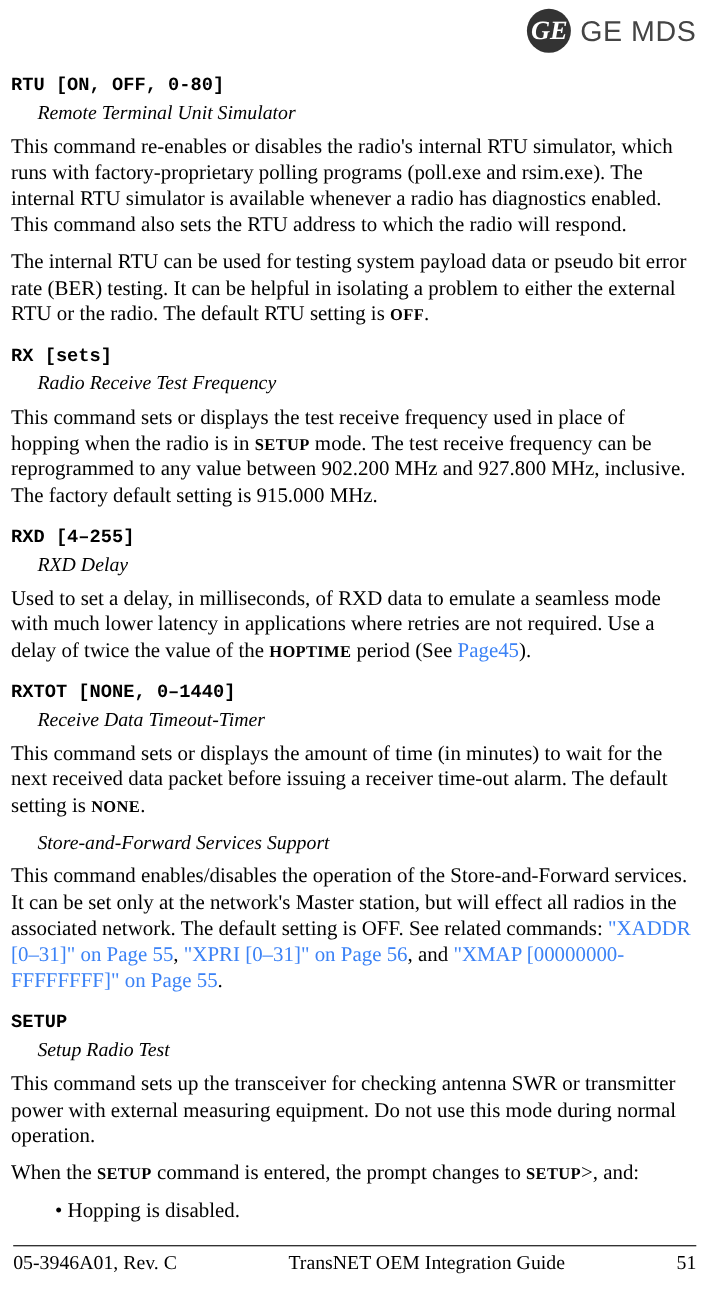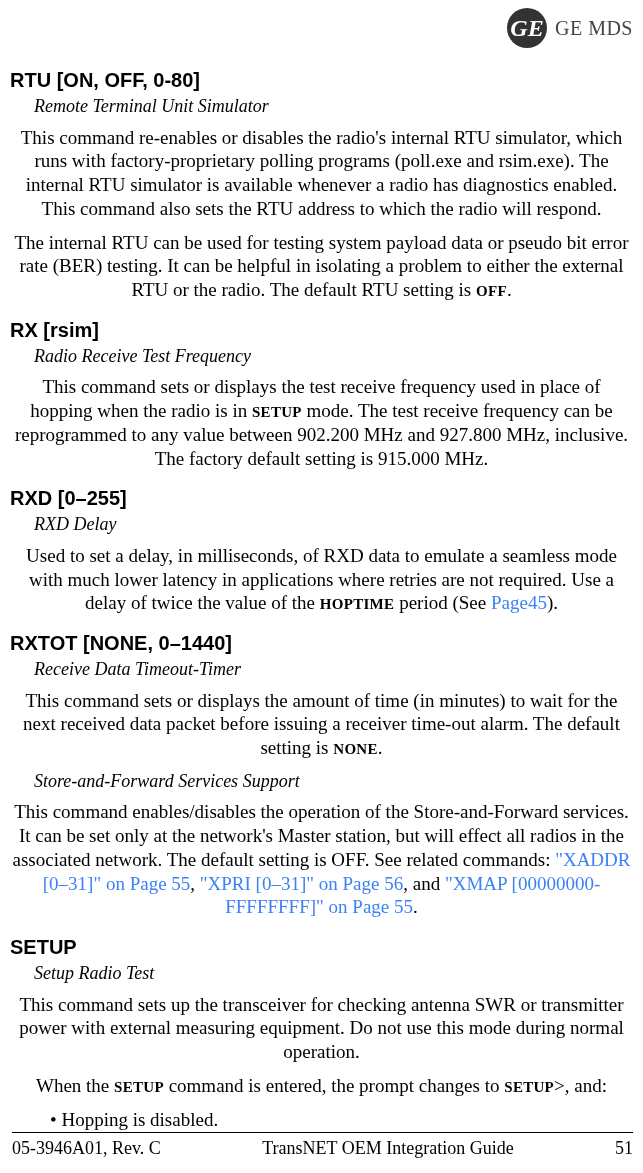--- a/index.html
+++ b/index.html
@@ -35,45 +35,45 @@
       display: flex;
       align-items: center;
       justify-content: center;
       color: #fff;
       font-family: Georgia, serif;
       font-style: italic;
       font-weight: bold;
       font-size: 24px;
     }
     .ge-text {
-      font-family: Liberation Serif, serif;
-      font-size: 20px;
+      font-family: Liberation Sans, sans-serif;
+      font-size: 26px;
       color: #444;
       letter-spacing: 0.5px;
       text-align: center;
     }
     .cmd-heading {
-      font-family: Liberation Sans, sans-serif;
+      font-family: Liberation Mono, monospace;
       font-weight: bold;
-      font-size: 20px;
+      font-size: 17px;
       margin-top: 16px;
       margin-bottom: 2px;
     }
     .cmd-heading:first-of-type {
       margin-top: 0;
     }
     .cmd-subtitle {
       font-style: italic;
       font-size: 18px;
       margin-left: 24px;
       margin-bottom: 8px;
     }
     .para {
       margin-bottom: 10px;
-      text-align: center;
+      text-align: left;
     }
     .small-caps {
       font-family: "Times New Roman", Times, serif;
       font-weight: bold;
       font-size: 15px;
       letter-spacing: 0.3px;
     }
     .link {
       color: #3b82f6;
     }
@@ -109,27 +109,27 @@
     <div class="ge-text">GE MDS</div>
   </div>
 
   <div class="cmd-heading">RTU [ON, OFF, 0-80]</div>
   <div class="cmd-subtitle">Remote Terminal Unit Simulator</div>
   <p class="para">This command re-enables or disables the radio's internal RTU simulator, which runs with factory-proprietary polling programs (poll.exe and rsim.exe). The internal RTU simulator is available whenever a radio has diagnostics enabled. This command also sets the RTU address to which the radio will respond.</p>
   <p class="para">
     <span>The internal RTU can be used for testing system payload data or pseudo bit error rate (BER) testing. It can be helpful in isolating a problem to either the external RTU or the radio. The default RTU setting is </span><span class="small-caps">OFF</span><span>.</span>
   </p>
 
-  <div class="cmd-heading">RX [rsim]</div>
+  <div class="cmd-heading">RX [sets]</div>
   <div class="cmd-subtitle">Radio Receive Test Frequency</div>
   <p class="para">
     <span>This command sets or displays the test receive frequency used in place of hopping when the radio is in </span><span class="small-caps">SETUP</span><span> mode. The test receive frequency can be reprogrammed to any value between 902.200 MHz and 927.800 MHz, inclusive. The factory default setting is 915.000 MHz.</span>
   </p>
 
-  <div class="cmd-heading">RXD [0–255]</div>
+  <div class="cmd-heading">RXD [4–255]</div>
   <div class="cmd-subtitle">RXD Delay</div>
   <p class="para">
     <span>Used to set a delay, in milliseconds, of RXD data to emulate a seamless mode with much lower latency in applications where retries are not required. Use a delay of twice the value of the </span><span class="small-caps">HOPTIME</span><span> period (See </span><span class="link">Page45</span><span>).</span>
   </p>
 
   <div class="cmd-heading">RXTOT [NONE, 0–1440]</div>
   <div class="cmd-subtitle">Receive Data Timeout-Timer</div>
   <p class="para">
     <span>This command sets or displays the amount of time (in minutes) to wait for the next received data packet before issuing a receiver time-out alarm. The default setting is </span><span class="small-caps">NONE</span><span>.</span>
   </p>

